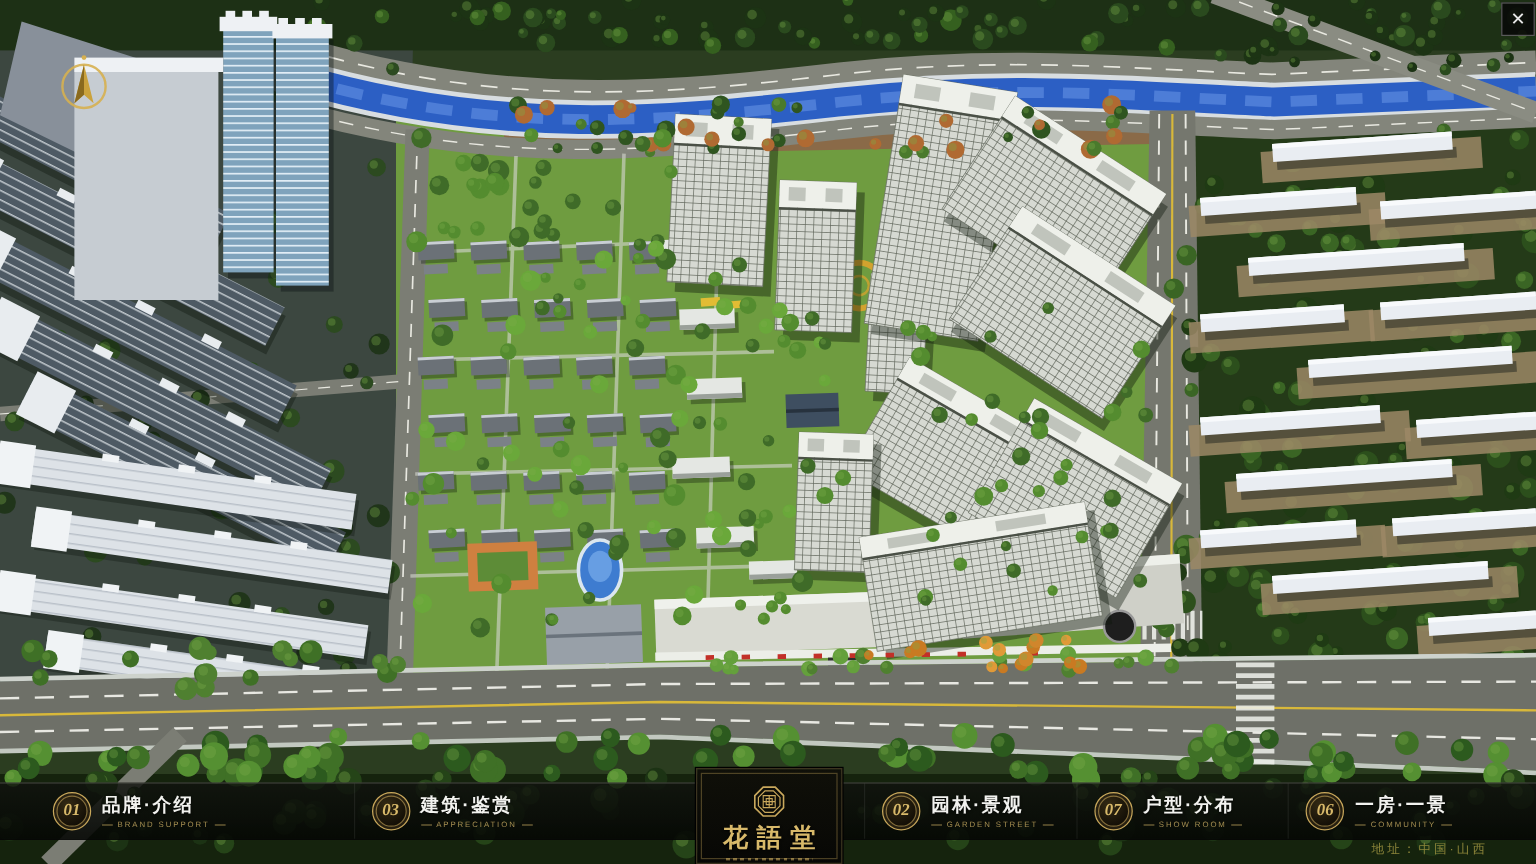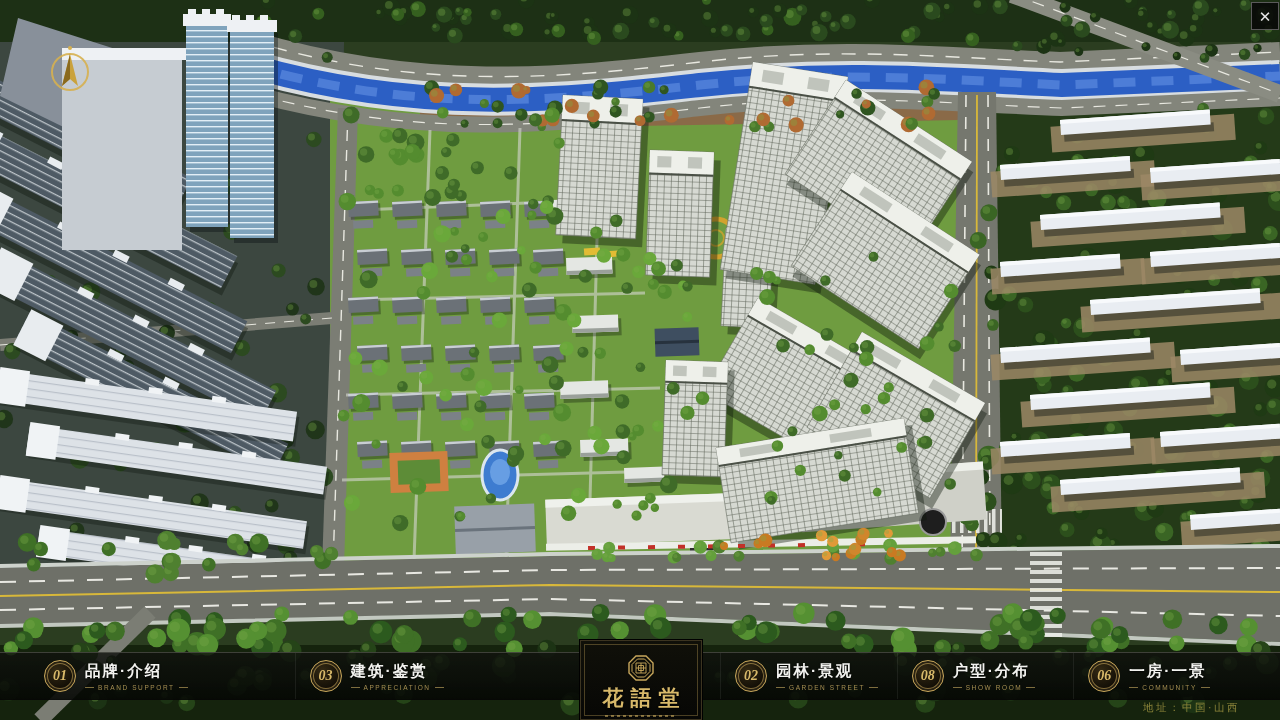--- a/index.html
+++ b/index.html
@@ -2084,21 +2084,21 @@
         <div class="badge">
             <span>02</span>
           </div>
         <div class="nav-text">
           <div class="nav-title">园林·景观</div>
           <div class="nav-sub">GARDEN STREET</div>
         </div>
       </div>
       <div class="nav-item">
         <div class="badge">
-            <span>08</span>
+            <span>07</span>
           </div>
         <div class="nav-text">
           <div class="nav-title">户型·分布</div>
           <div class="nav-sub">SHOW ROOM</div>
         </div>
       </div>
       <div class="nav-item">
         <div class="badge">
             <span>06</span>
           </div>

